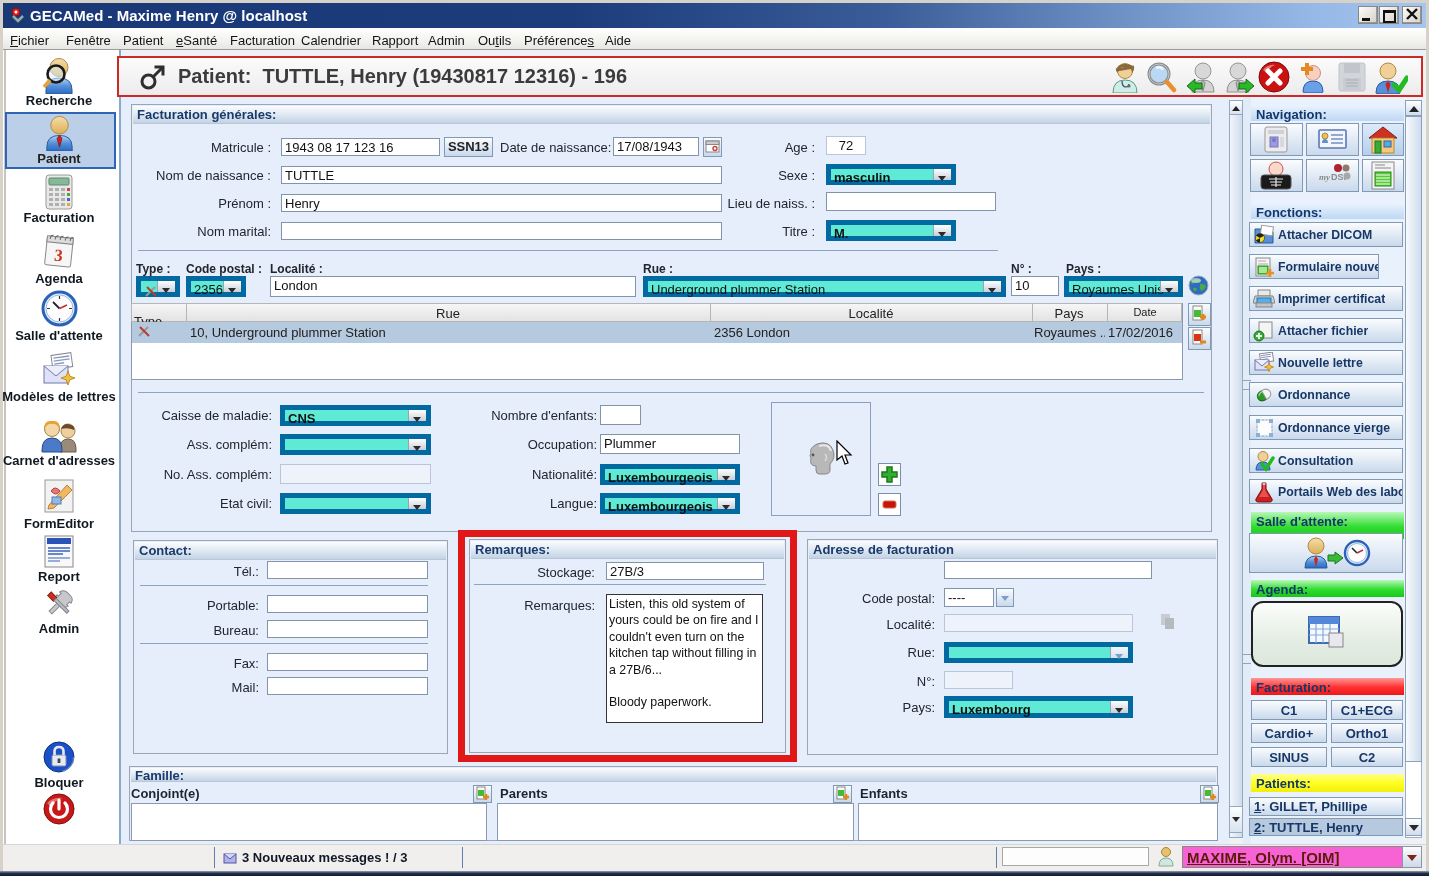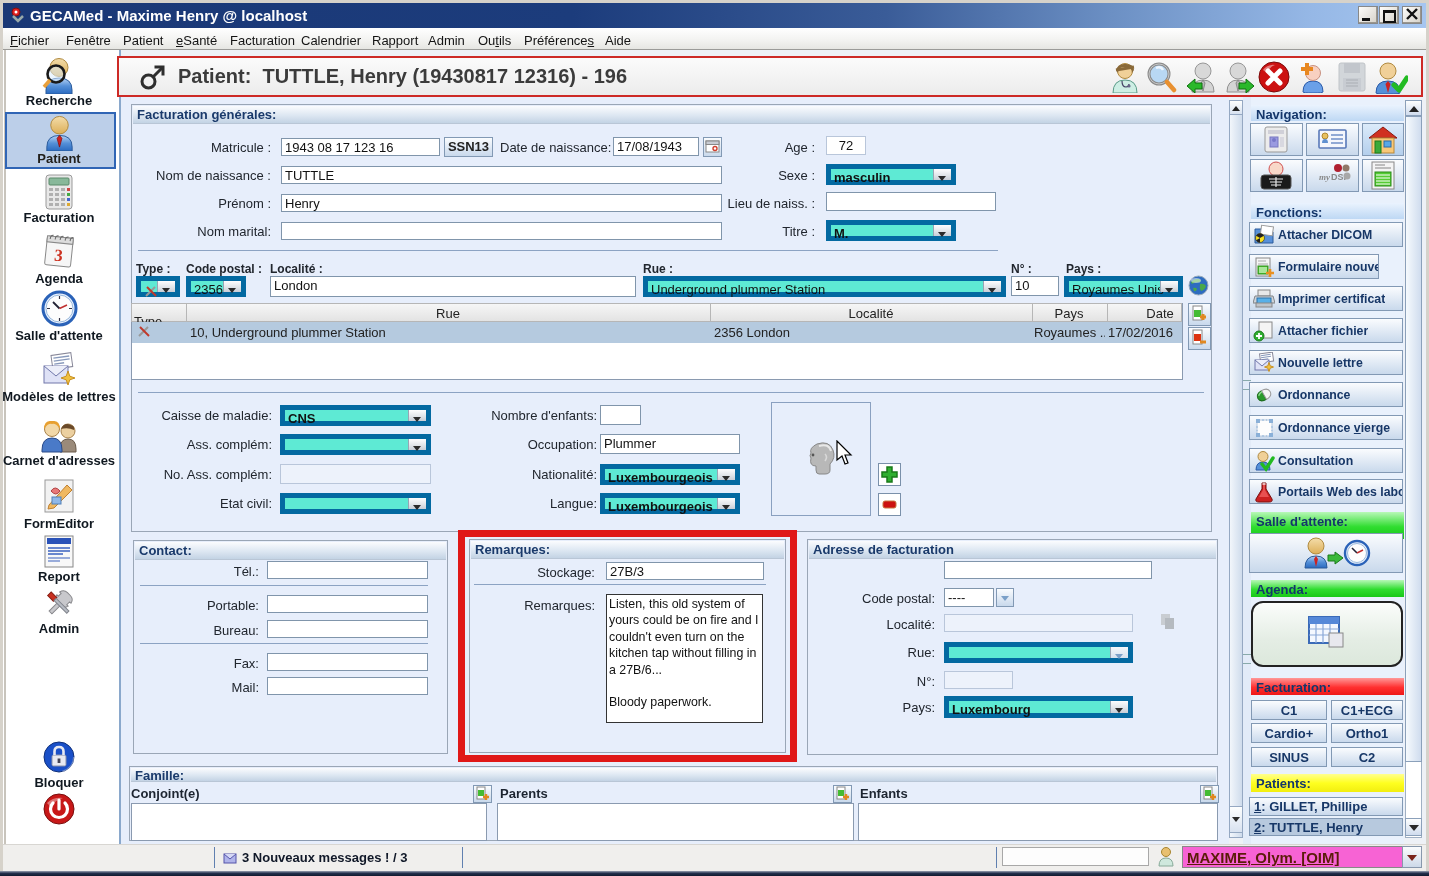--- a/index.html
+++ b/index.html
@@ -377,21 +377,21 @@
 <div class="abs" style="left:131px;top:303px;width:1052px;height:77px;background:#fff;border:1px solid #8a9ab0;box-sizing:border-box;"></div>
 <div class="abs" style="left:131px;top:303px;width:1051px;height:19px;background:linear-gradient(#f6f6f6,#e3e3e3);border:1px solid #b6b6b6;box-sizing:border-box;"></div>
 <div class="abs" style="left:186px;top:303px;width:1px;height:19px;background:#b6b6b6;"></div>
 <div class="abs" style="left:710px;top:303px;width:1px;height:19px;background:#b6b6b6;"></div>
 <div class="abs" style="left:1032px;top:303px;width:1px;height:19px;background:#b6b6b6;"></div>
 <div class="abs" style="left:1107px;top:303px;width:1px;height:19px;background:#b6b6b6;"></div>
 <div class="abs" style="left:134px;top:306px;font-size:13px;color:#222;margin-top:8px;">Type</div>
 <div class="abs" style="left:186px;top:306px;width:524px;text-align:center;font-size:13px;color:#222;">Rue</div>
 <div class="abs" style="left:710px;top:306px;width:322px;text-align:center;font-size:13px;color:#222;">Localité</div>
 <div class="abs" style="left:1032px;top:306px;width:74px;text-align:center;font-size:13px;color:#222;">Pays</div>
-<div class="abs" style="left:1107px;top:306px;width:76px;text-align:center;font-size:13px;color:#222;padding-left:15px;">Date</div>
+<div class="abs" style="left:1107px;top:306px;width:76px;text-align:center;font-size:11px;color:#222;">Date</div>
 <div class="abs" style="left:132px;top:322px;width:1050px;height:21px;background:#b5cadf;"></div>
 <div class="abs" style="left:137px;top:324px;width:14px;height:14px;"><svg width="14" height="14" viewBox="0 0 14 14">
       <path d="M2 12 L11 3" stroke="#999" stroke-width="2"></path>
       <path d="M12 12 L3 3" stroke="#c0392b" stroke-width="2"></path>
     </svg></div>
 <div class="abs" style="left:190px;top:325px;font-size:13px;color:#222;">10, Underground plummer Station</div>
 <div class="abs" style="left:714px;top:325px;font-size:13px;color:#222;">2356 London</div>
 <div class="abs" style="left:1034px;top:325px;width:71px;overflow:hidden;white-space:nowrap;font-size:13px;color:#222;">Royaumes ...</div>
 <div class="abs" style="left:1108px;top:325px;font-size:13px;color:#222;">17/02/2016</div>
 

